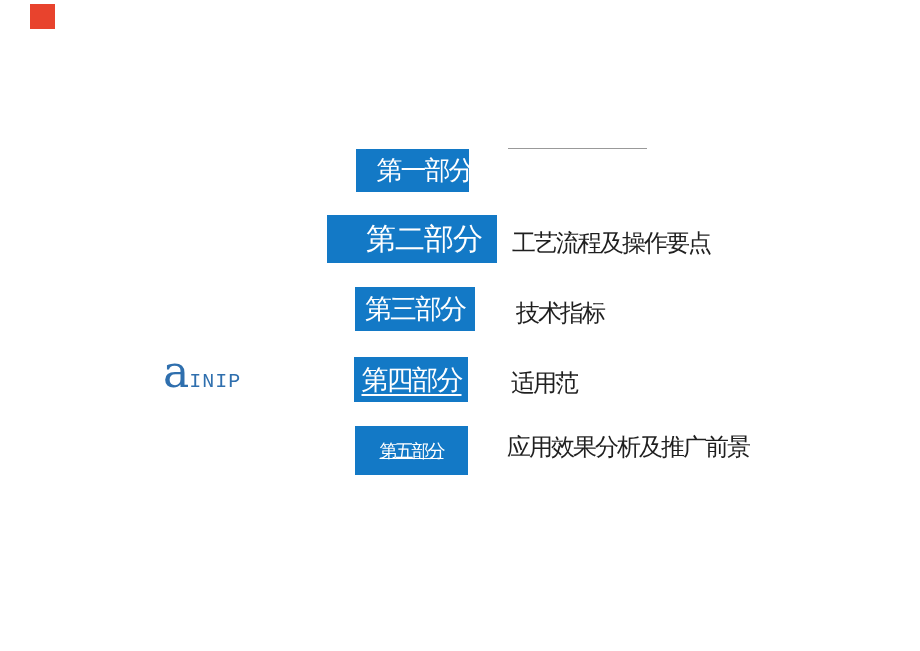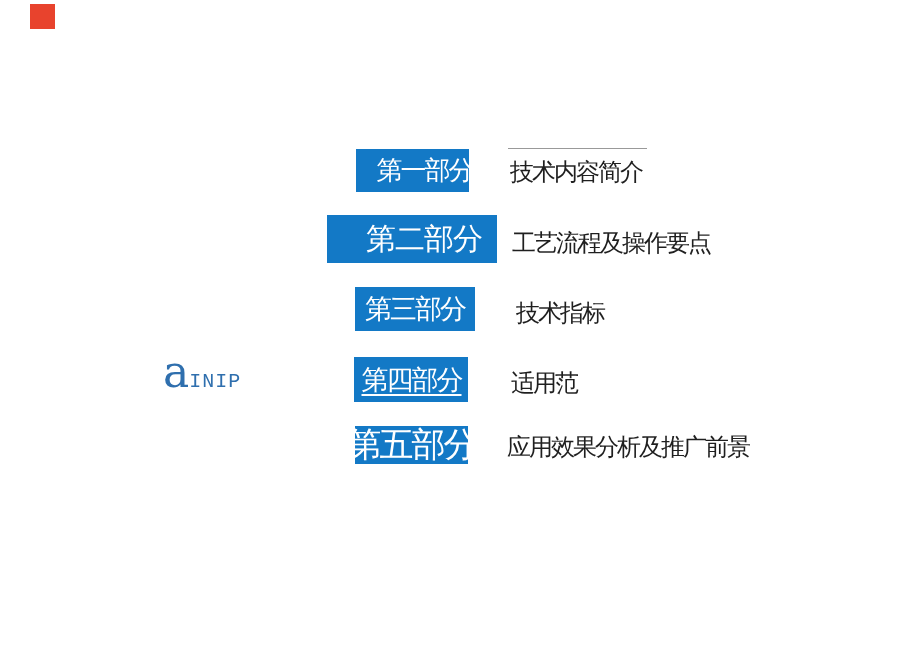--- a/index.html
+++ b/index.html
@@ -54,21 +54,21 @@
   .b1 { left: 356px; top: 149px; width: 113px; height: 43px; font-size: 26px; letter-spacing: -2px; padding-left: 24px; }
   .b2 { left: 327px; top: 215px; width: 170px; height: 48px; font-size: 30px; letter-spacing: -1px; padding-left: 24px; }
   .b3 { left: 355px; top: 287px; width: 120px; height: 44px; font-size: 27px; letter-spacing: -2px; }
   .b4 { left: 354px; top: 357px; width: 114px; height: 45px; font-size: 27px; letter-spacing: -2px;
         justify-content: center; padding-left: 1px; }
   .b4 .btn-text {
     text-decoration: underline;
     text-decoration-thickness: 2px;
     text-underline-offset: 5px;
   }
-  .b5 { left: 355px; top: 426px; width: 113px; height: 38px; font-size: 34px; letter-spacing: -2px; }
+  .b5 { left: 355px; top: 426px; width: 113px; height: 49px; font-size: 18px; letter-spacing: -2px; text-decoration: underline; }
 
   
   .lbl {
     position: absolute;
     color: #1f1f1f;
     font-size: 24px;
     letter-spacing: -2px;
     line-height: 27px;
     white-space: nowrap;
   }
@@ -96,21 +96,20 @@
   <div class="logo">
     <span class="logo-a">a</span>
     <span class="logo-rest">INIP</span>
   </div>
 
   <div class="divider"></div>
 
   <div class="btn b1">
     <span class="btn-text">第一部分</span>
   </div>
-  <div class="lbl l1">技术内容简介</div>
 
   <div class="btn b2">
     <span class="btn-text">第二部分</span>
   </div>
   <div class="lbl l2">工艺流程及操作要点</div>
 
   <div class="btn b3">
     <span class="btn-text">第三部分</span>
   </div>
   <div class="lbl l3">技术指标</div>

